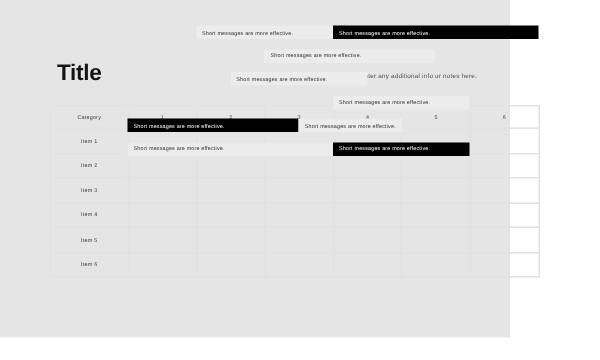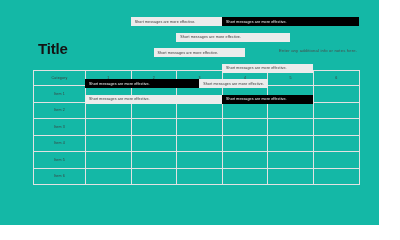--- a/index.html
+++ b/index.html
@@ -1,21 +1,21 @@
 <!DOCTYPE html>
 <html><head>
 <meta charset="utf-8">
 <style>
   html,body{margin:0;padding:0;}
   body{
     width:400px;height:225px;background:#fff;
     font-family:"Liberation Sans",sans-serif;
     -webkit-font-smoothing:antialiased;overflow:hidden;
   }
-  .slide{position:relative;width:379px;height:225px;background:#14b8a6;}
+  .slide{position:relative;width:340px;height:225px;background:#e5e5e5;}
 
   
   .title{
     position:absolute;left:38px;top:40px;
     font-size:15px;font-weight:bold;color:#141414;
     letter-spacing:-0.2px;line-height:18px;
   }
   .note{
     position:absolute;right:22px;top:47px;width:180px;
     text-align:right;font-size:4.2px;color:#4a4a4a;

